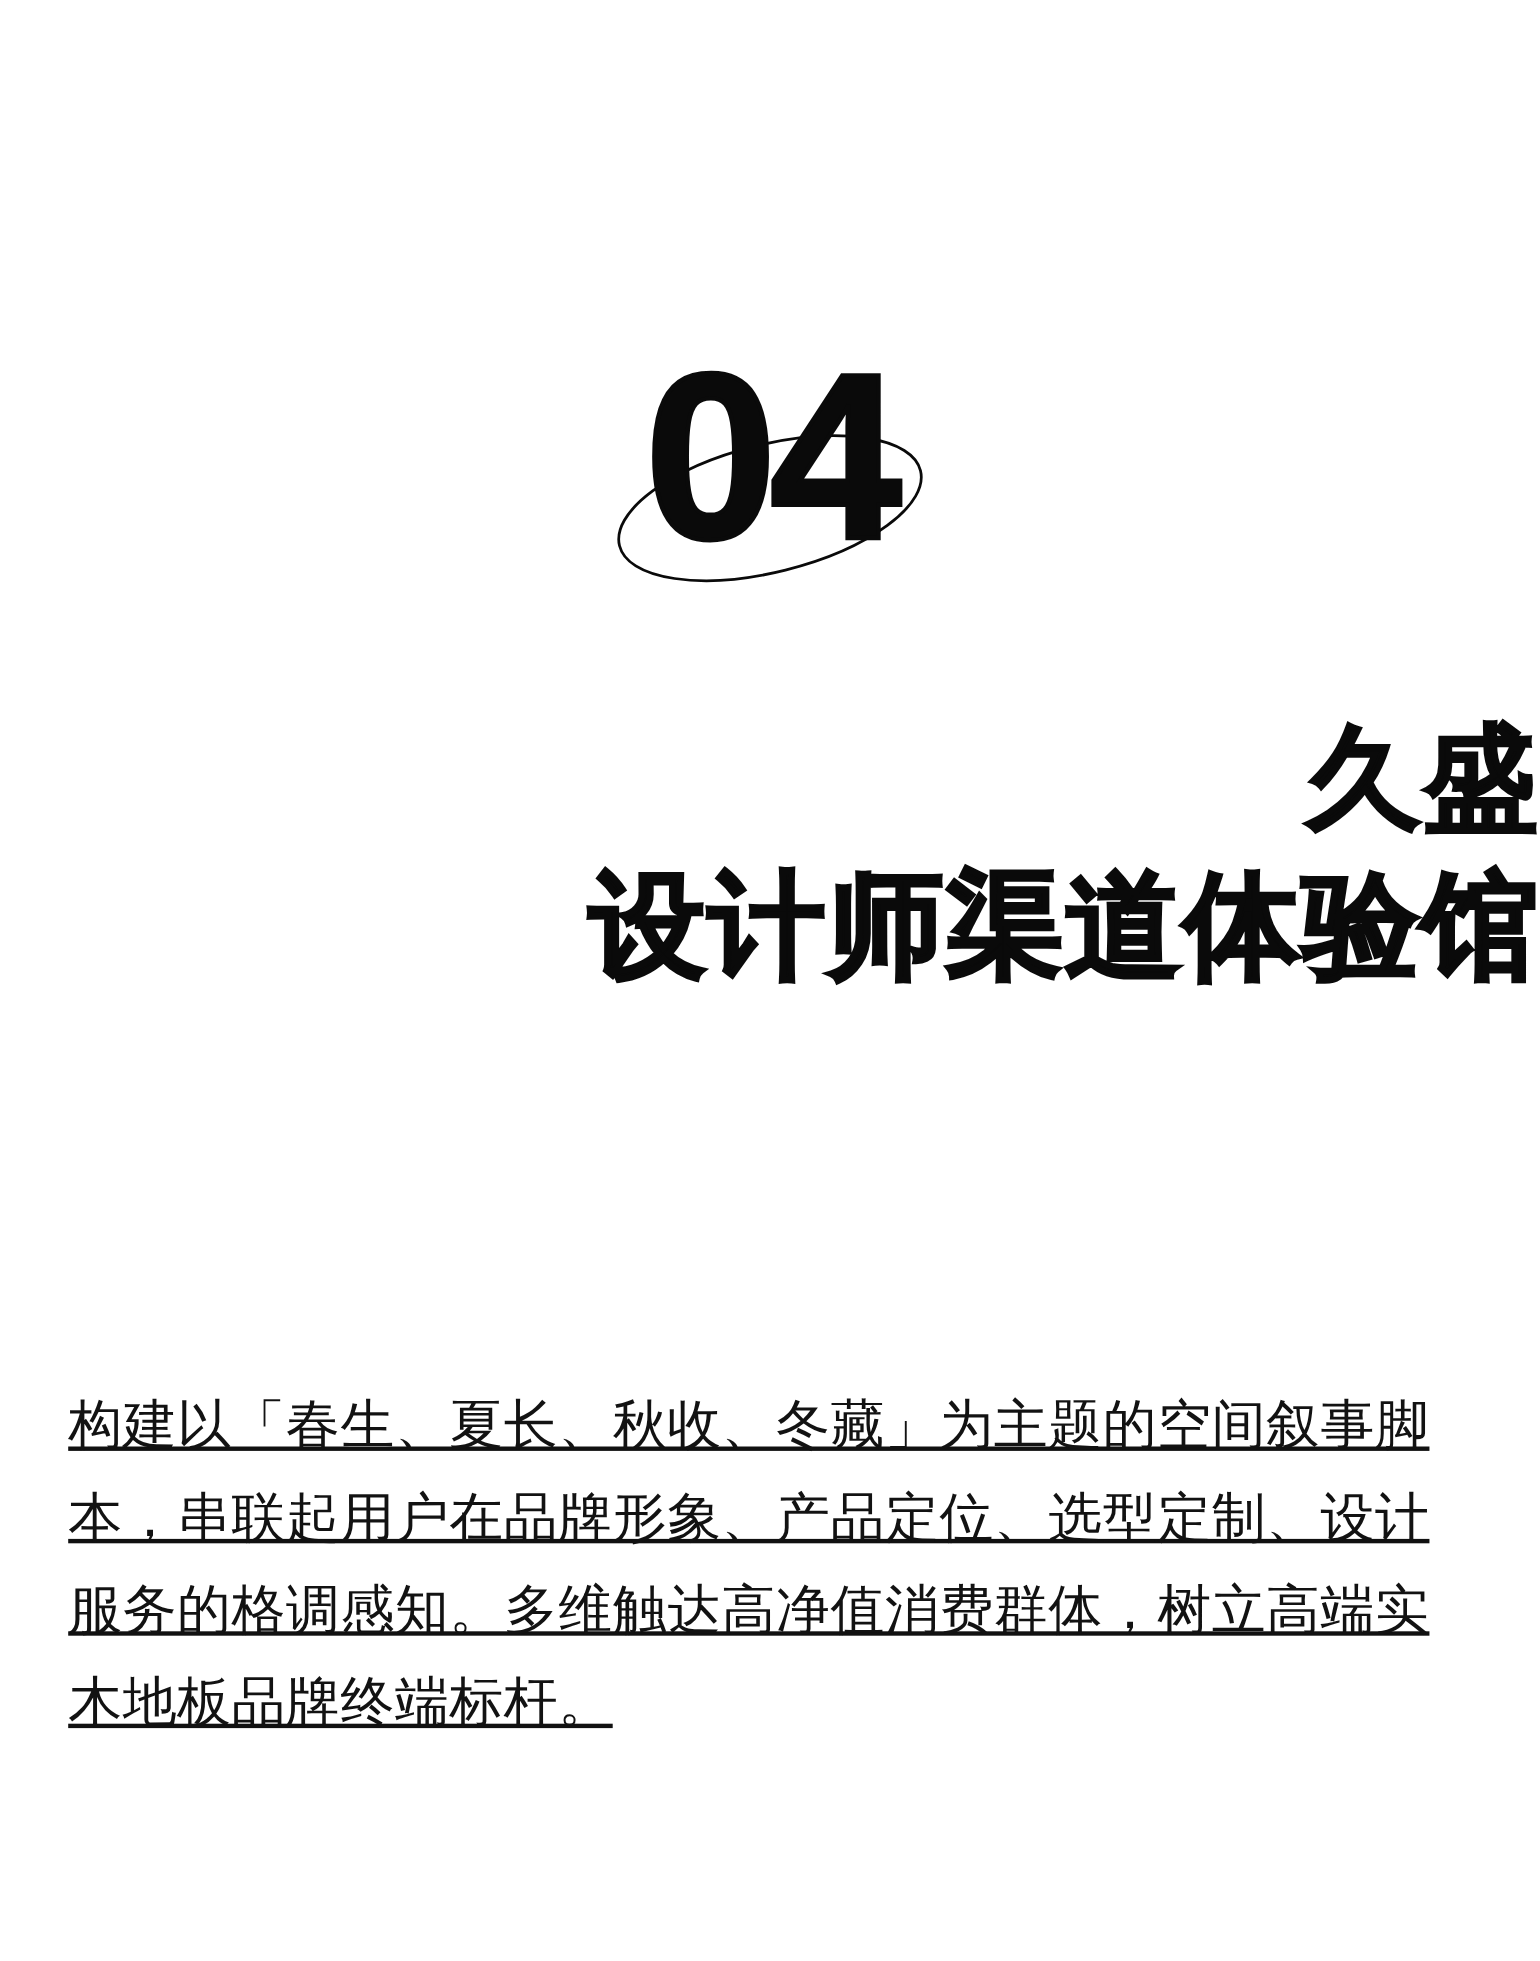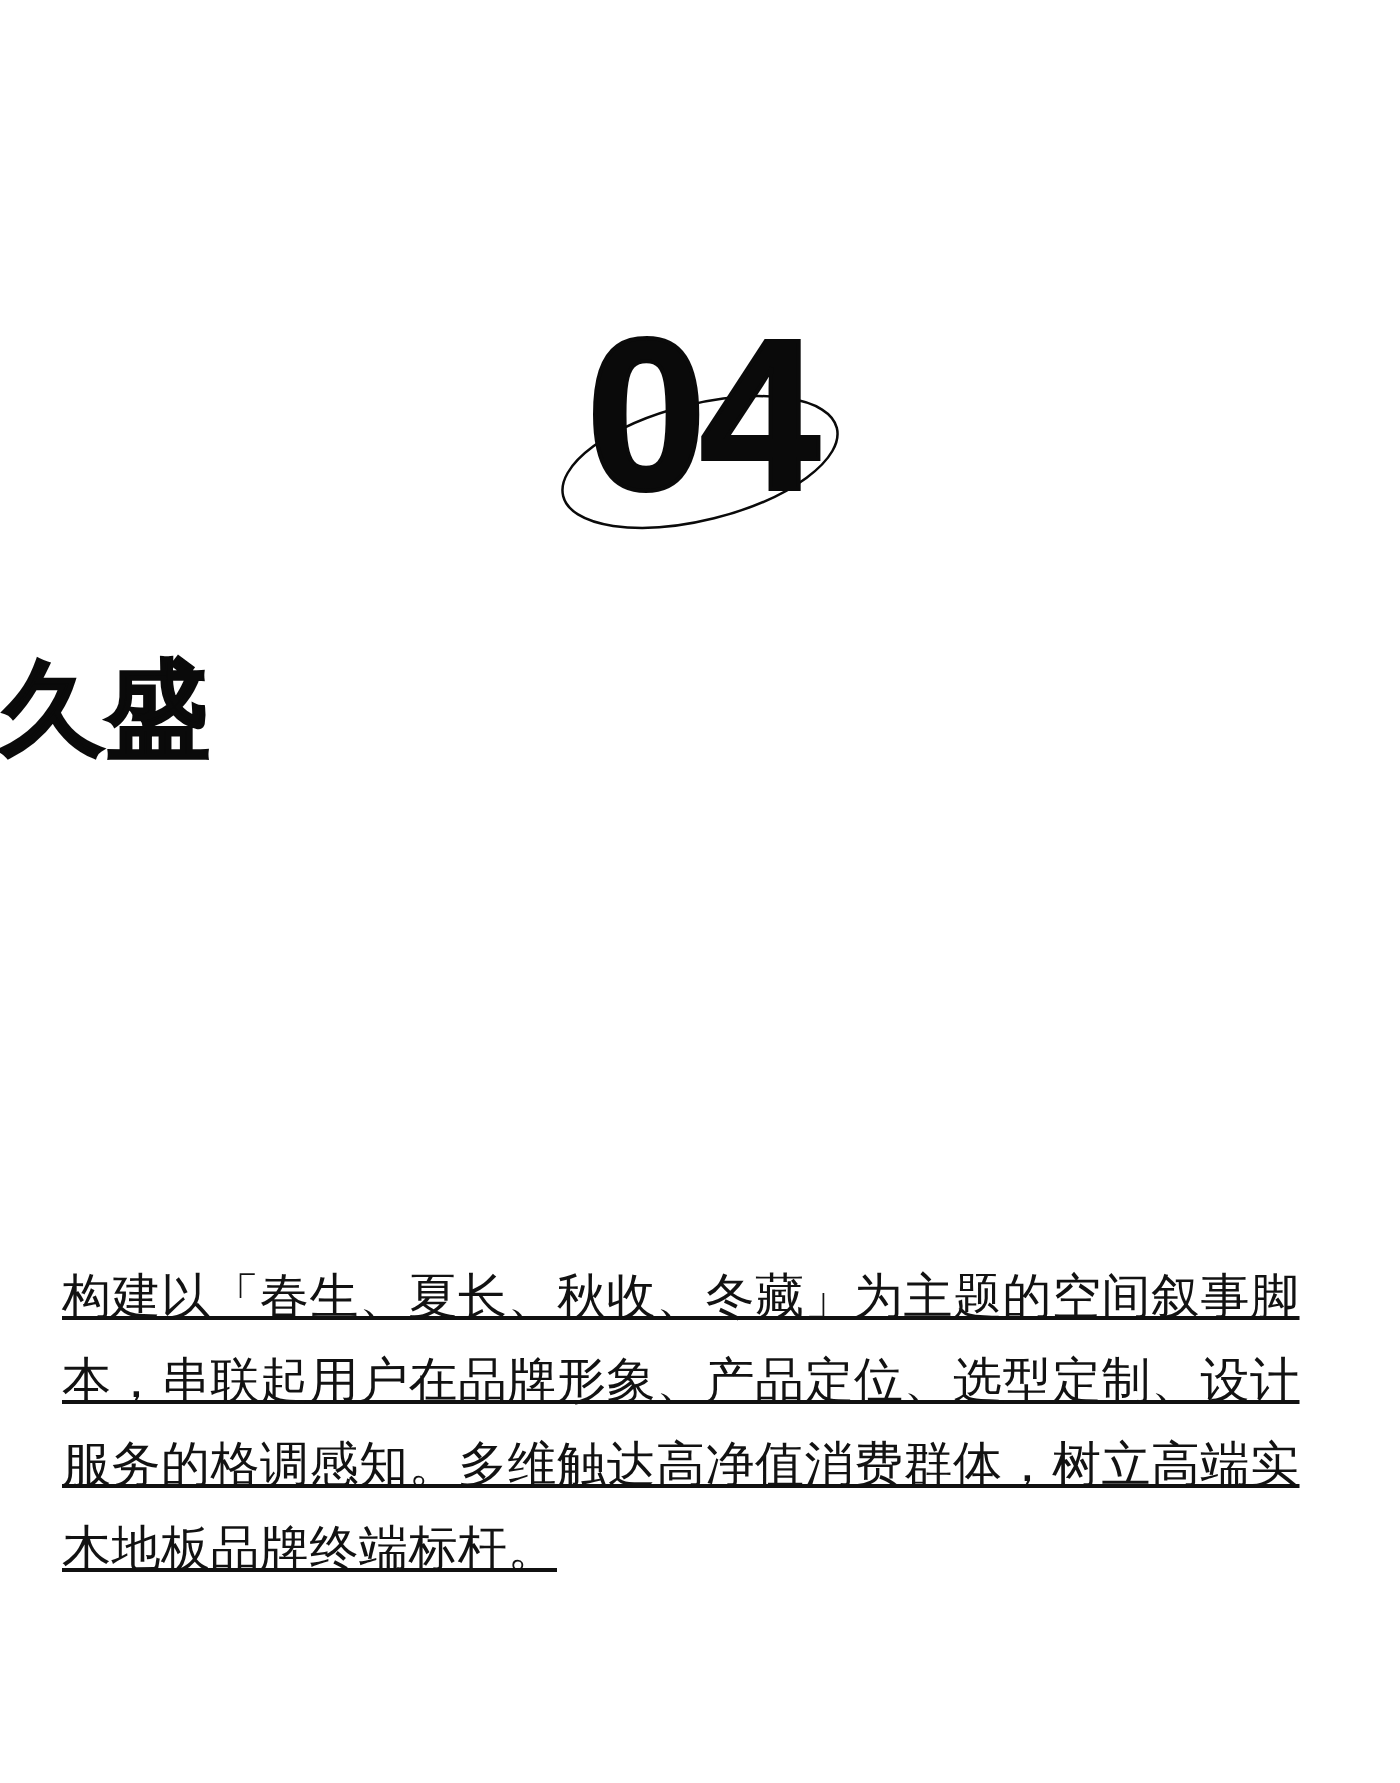--- a/index.html
+++ b/index.html
@@ -61,21 +61,21 @@
     color: #0a0a0a;
     -webkit-text-stroke: 4px #0a0a0a;
   }
 
   
   .title-group {
     position: absolute;
     left: 0;
     top: 650px;
     width: 1400px;
-    text-align: left;
+    text-align: right;
   }
 
   .brand-title {
     font-size: 104px;
     line-height: 118px;
     font-weight: 700;
     letter-spacing: 2px;
     color: #0a0a0a;
     -webkit-text-stroke: 2.5px #0a0a0a;
   }
@@ -120,19 +120,20 @@
       <svg width="290" height="140" viewBox="0 0 290 140" fill="none" xmlns="http://www.w3.org/2000/svg">
         <ellipse cx="145" cy="70" rx="141" ry="58" transform="rotate(-14 145 70)" stroke="#0a0a0a" stroke-width="2.5" fill="none"></ellipse>
       </svg>
     </div>
 
     <div class="section-number">04</div>
   </div>
 
   <div class="title-group">
     <div class="brand-title">久盛</div>
+    <div class="main-title">设计师渠道体验馆</div>
   </div>
 
   <div class="body-block">
     <p class="body-paragraph">构建以「春生、夏长、秋收、冬藏」为主题的空间叙事脚本，串联起用户在品牌形象、产品定位、选型定制、设计服务的格调感知。多维触达高净值消费群体，树立高端实木地板品牌终端标杆。</p>
   </div>
 
 </div>
 
 </body></html>

